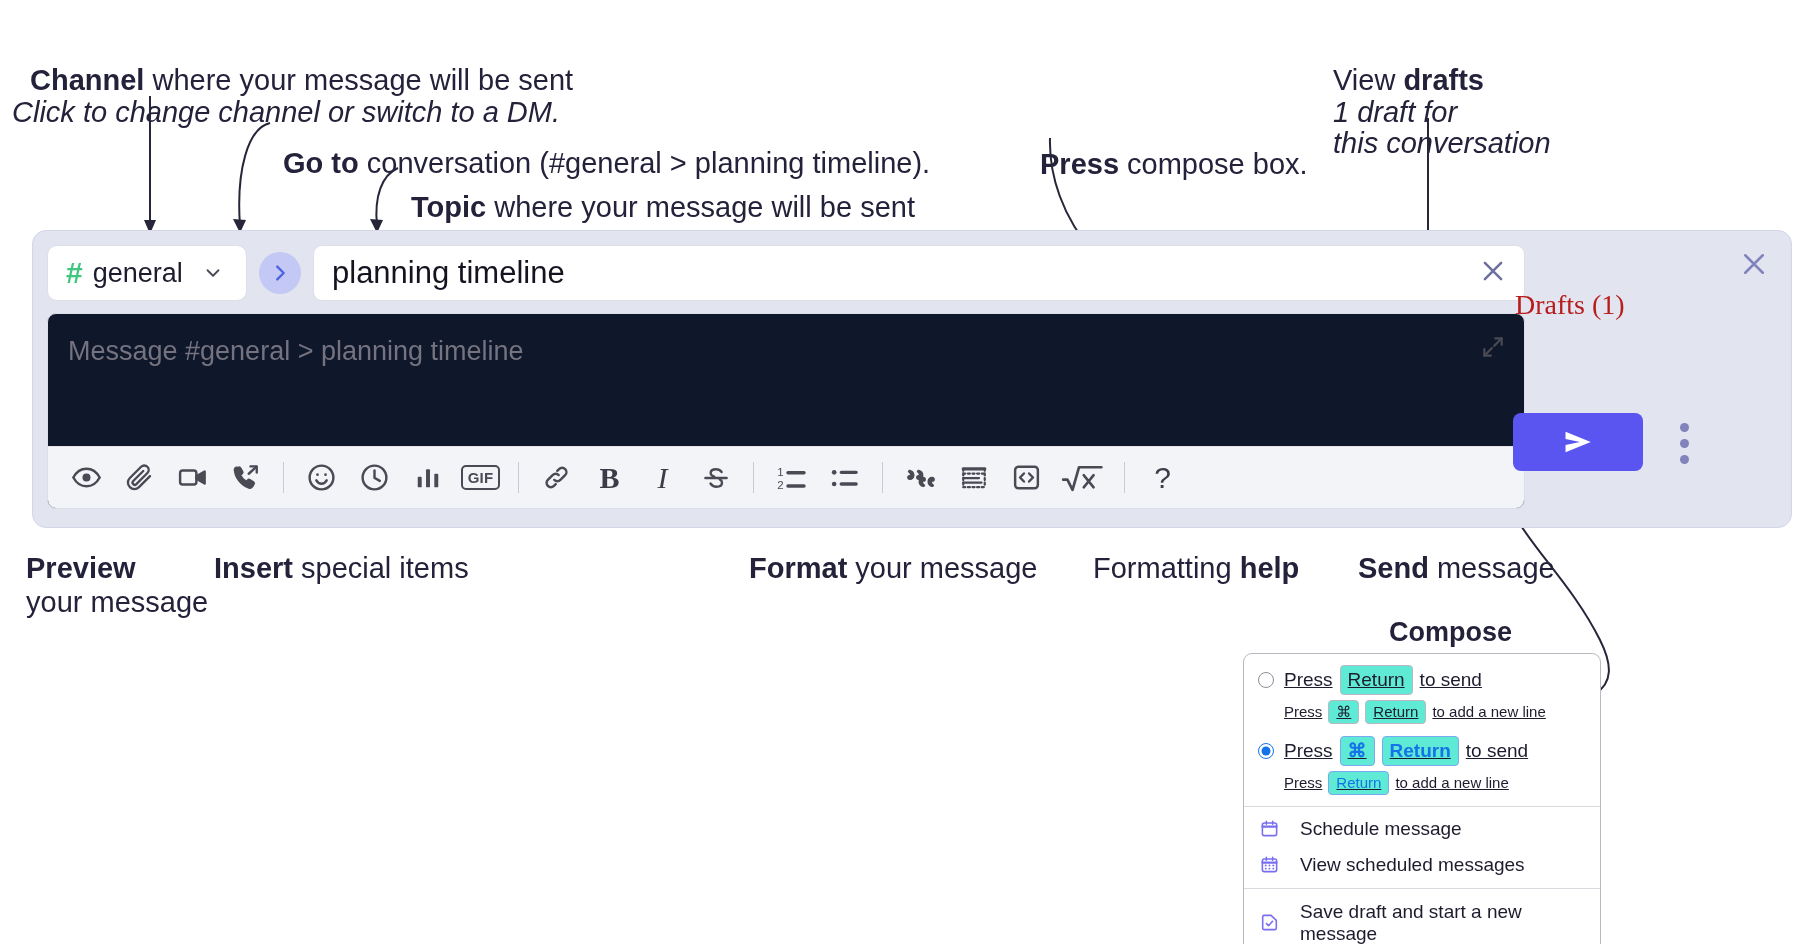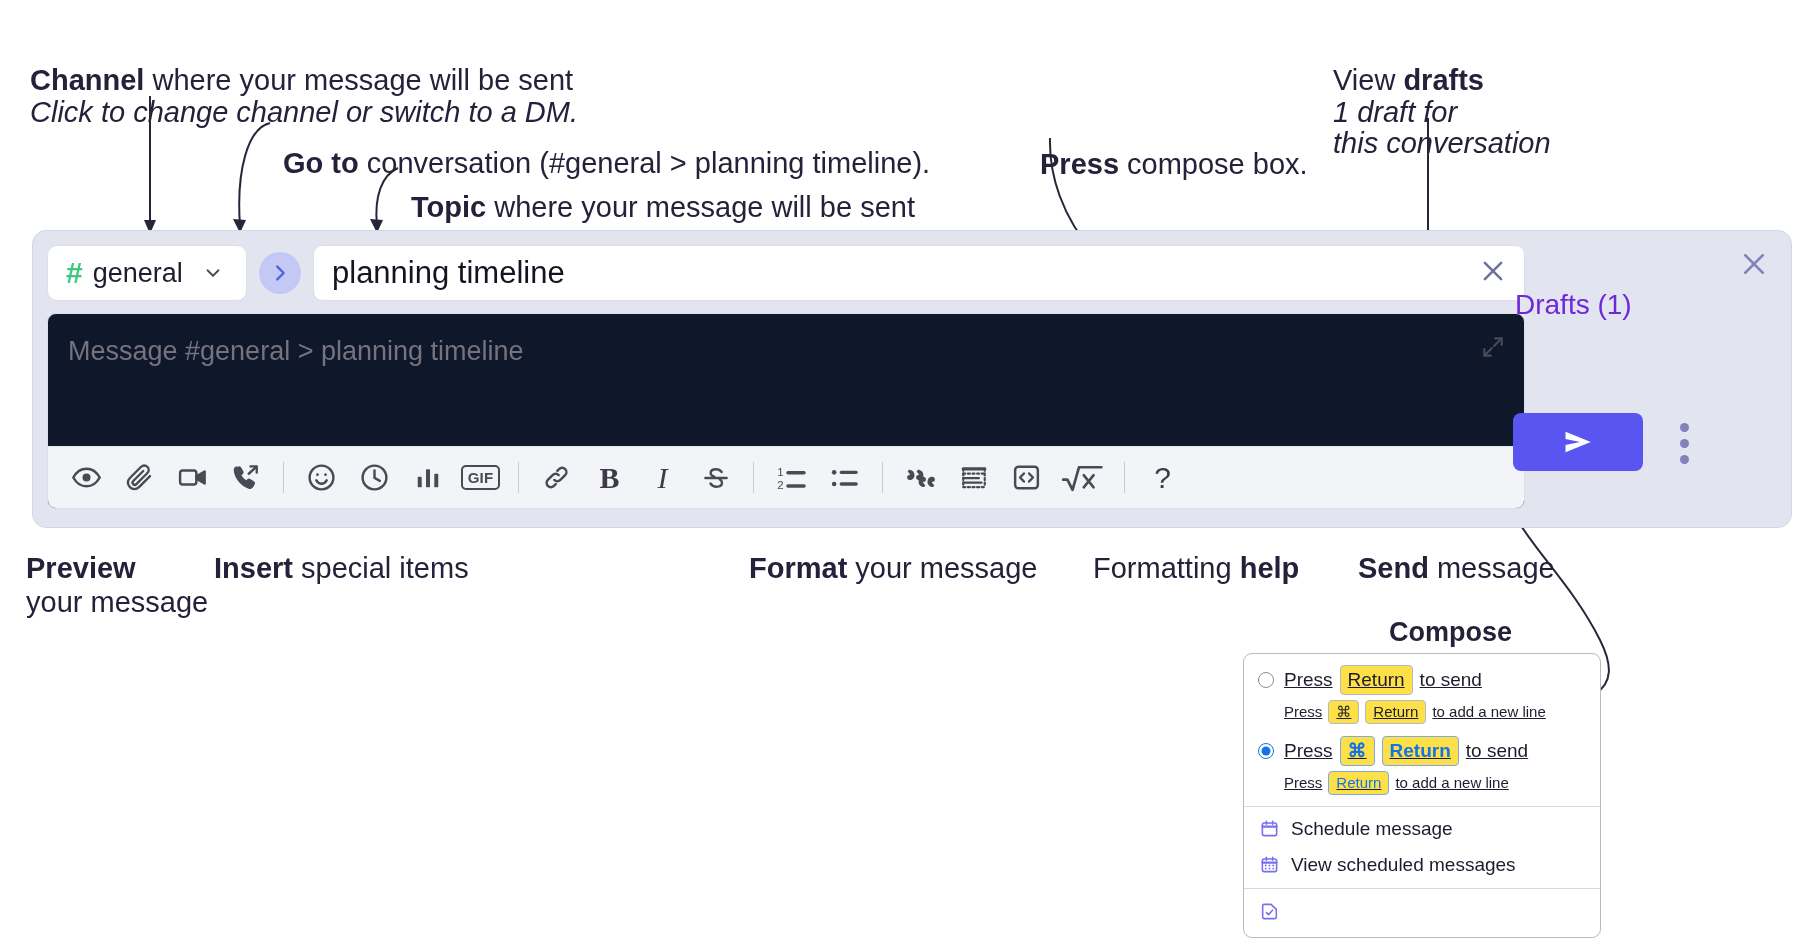--- a/index.html
+++ b/index.html
@@ -72,21 +72,21 @@
   }
   .tbDiv { width:1px; height:31px; background:#c9cad4; margin:0 11px; flex:0 0 auto; }
   .gifBox {
     border:2px solid #4a4a55; border-radius:5px; font-size:15px; font-weight:700;
     padding:2px 5px; letter-spacing:0.2px;
   }
   .qMark { font-size:30px; font-weight:400; color:#3c3b47; }
 
   
   .draftsLabel {
-    position:absolute; left:1514px; top:288px; font-size:28px; color:#6d28d9;
+    position:absolute; left:1514px; top:288px; font-size:28px; color:#b91c1c;font-family:Liberation Serif, serif;
   }
   .closePanel { position:absolute; right:22px; top:18px; }
   .sendBtn {
     position:absolute; left:1512px; top:412px; width:130px; height:58px;
     background:#5a55f0; border-radius:8px; display:flex; align-items:center; justify-content:center;
   }
   .kebab {
     position:absolute; left:1672px; top:418px; width:24px; height:48px;
     display:flex; flex-direction:column; align-items:center; justify-content:center; gap:7px;
   }
@@ -103,35 +103,35 @@
   .radio { width:16px; height:16px; border-radius:50%; border:1.6px solid #8d8d98; flex:0 0 auto; }
   .radio.on { border-color:#1473e6; background:#ffffff; position:relative; }
   .radio.on::after {
     content:""; position:absolute; left:50%; top:50%; transform:translate(-50%,-50%);
     width:9px; height:9px; border-radius:50%; background:#1473e6;
   }
   .optMain { font-size:19px; display:flex; align-items:center; gap:7px; }
   .optSub { font-size:15px; display:flex; align-items:center; gap:6px; padding:3px 14px 4px 40px; color:#1d1c2e; }
   .key {
     border:1px solid #b8b9c3; border-radius:4px; padding:1px 7px;
-    font-size:inherit; background:#fde047; color:#1d1c2e; line-height:1.35;
+    font-size:inherit; background:#5eead4; color:#1d1c2e; line-height:1.35;
   }
   .key.blue { border-color:#7aa9ef; color:#1473e6; font-weight:700; }
   .key.blueplain { border-color:#7aa9ef; color:#1473e6; }
   .menuDiv { height:1px; background:#d9d9e0; }
-  .mItem { display:flex; align-items:center; gap:11px; padding:7px 14px; font-size:19px; }
+  .mItem { display:flex; align-items:center; gap:20px; padding:7px 14px; font-size:19px; }
   .mIcon { width:22px; height:22px; flex:0 0 auto; color:#7a6ff0; display:flex; align-items:center; justify-content:center; }
 </style>
 </head>
 <body>
 
 <div class="ann sz1" style="left:30px; top:22px;">
   <b>Channel</b><span> where your message will be sent</span>
 </div>
-<div class="ann sz1" style="left:30px; top:54px;">
+<div class="ann sz1" style="left:12px; top:54px;">
   <i>Click to change channel or switch to a DM.</i>
 </div>
 
 <div class="ann sz1" style="left:283px; top:105px;">
   <b>Go to</b><span> conversation (#general &gt; planning timeline).</span>
 </div>
 
 <div class="ann sz1" style="left:411px; top:149px;">
   <b>Topic</b><span> where your message will be sent</span>
 </div>
@@ -501,15 +501,16 @@
   <div class="menuDiv"></div>
 
   <div style="padding:5px 0 7px 0;">
     <div class="mItem">
       <span class="mIcon">
         <svg width="19" height="19" viewBox="0 0 24 24" fill="none" stroke="#7a6ff0" stroke-width="2" stroke-linecap="round" stroke-linejoin="round">
             <path d="M14 3 L5 3 C4 3 3.4 3.7 3.4 4.6 L3.4 19.4 C3.4 20.3 4 21 5 21 L19 21 C20 21 20.6 20.3 20.6 19.4 L20.6 9.4 Z"></path>
             <path d="M8.2 13.4 L10.8 16 L15.8 10.4"></path>
           </svg>
       </span>
+      <span>Save draft and start a new message</span>
     </div>
   </div>
 </div>
 
 </body></html>

